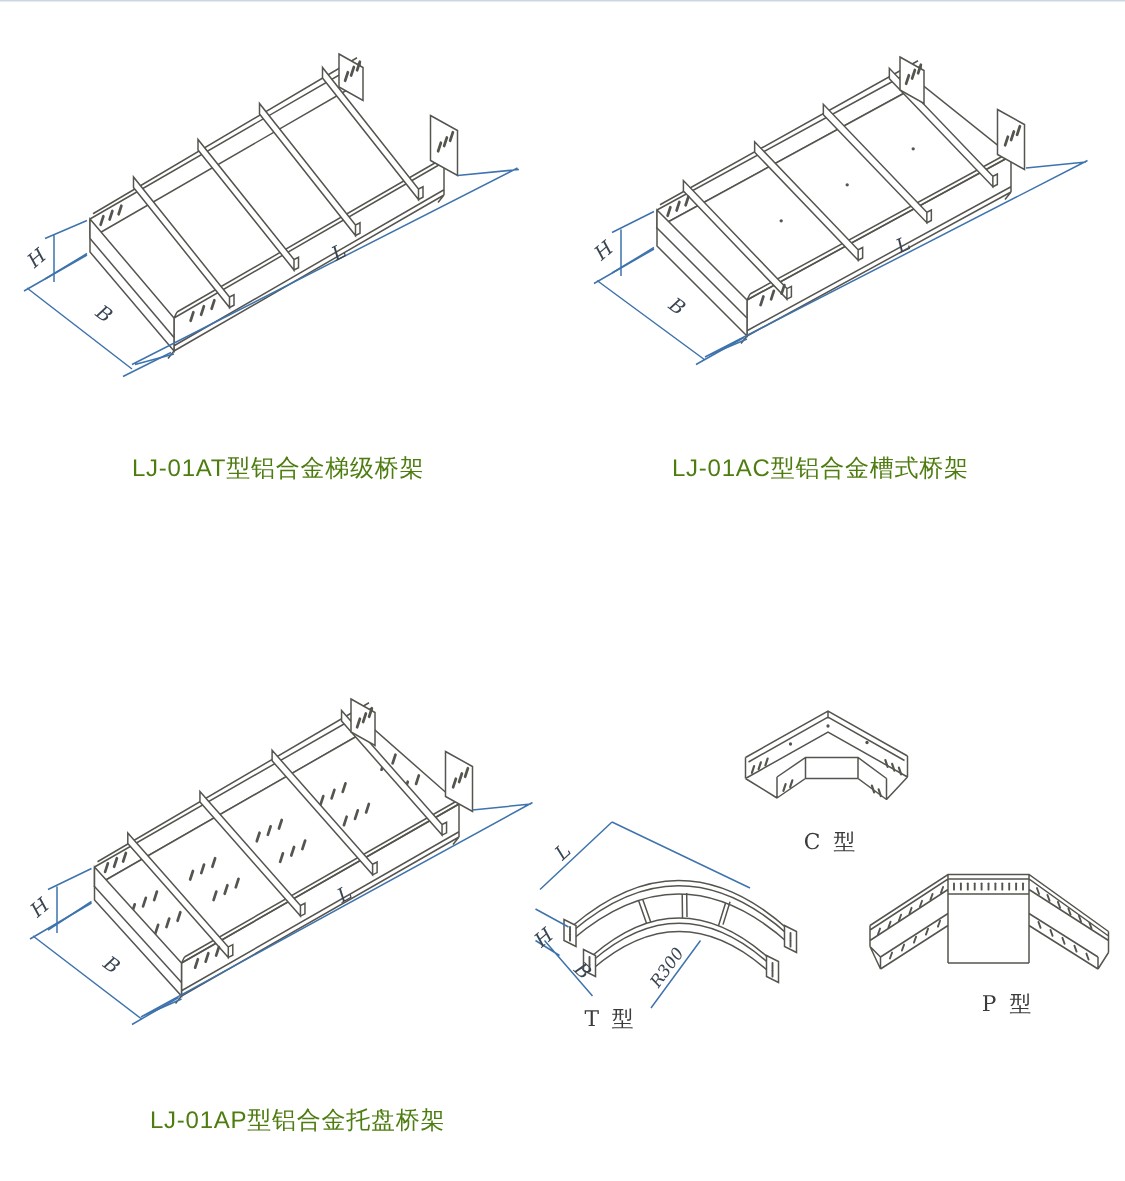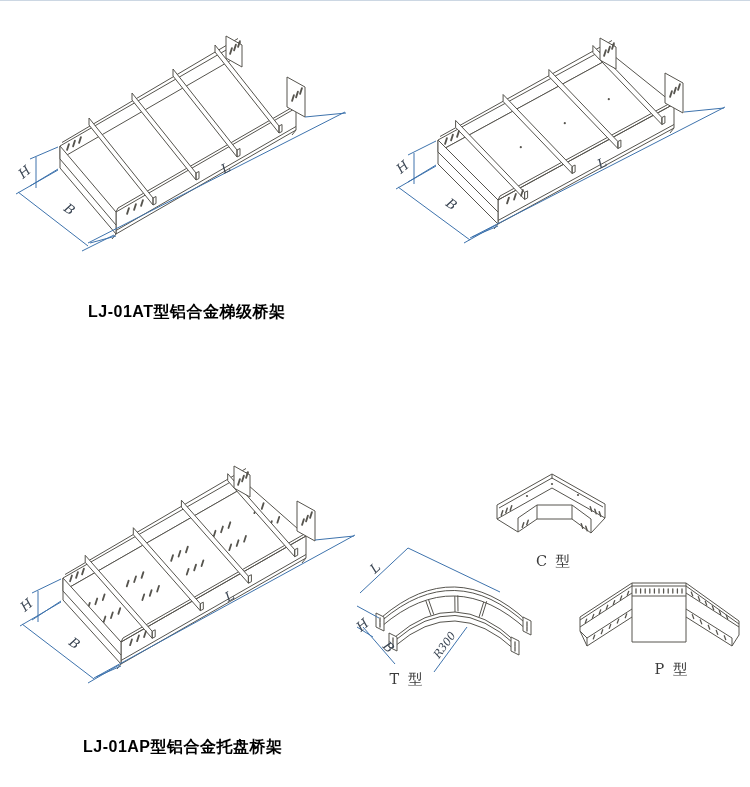--- a/index.html
+++ b/index.html
@@ -1,20 +1,20 @@
 <!DOCTYPE html>
 <html lang="zh"><head>
 <meta charset="utf-8">
 <style>
   html,body{margin:0;padding:0;background:#fff;}
   .page{position:relative;width:750px;height:787px;background:#ffffff;overflow:hidden;
         font-family:"Liberation Sans",sans-serif;}
   .top-border{position:absolute;left:0;top:0;width:750px;height:1px;background:#ccd7e3;}
   .fig-svg{position:absolute;}
-  .cap{position:absolute;font-size:16px;letter-spacing:0.5px;color:#000000;white-space:nowrap;font-weight:bold;}
+  .cap{position:absolute;font-size:16px;letter-spacing:0.5px;color:#4d7c0f;white-space:nowrap;}
   svg .ln{stroke:#56544e;stroke-width:1;fill:none;}
   svg .fl{stroke:#56544e;stroke-width:1;fill:#ffffff;}
   svg .bl{stroke:#3e73ad;stroke-width:1;fill:none;}
   svg .dim{font:italic 13px "DejaVu Serif",serif;fill:#3a4553;}
   svg .dimsm{font:italic 11px "DejaVu Serif",serif;fill:#3a4553;}
   svg .sub{font:14.5px "DejaVu Serif",serif;fill:#3b3b3b;letter-spacing:2px;}
 </style>
 </head>
 <body>
 
@@ -123,20 +123,21 @@
     </g>
     <g>
       <path class="bl" d="M48,113 L20,127 M48,137 L20,154 M26,125 L26,156"></path>
       <path class="bl" d="M48,138 L8,161 M108,197 L76,215 M10,159 L82,212"></path>
       <path class="bl" d="M296,84 L336,80 M110,198 L84,209 M82,210 L337,79"></path>
       <text class="dim" transform="translate(13,146) rotate(-40)">H</text>
       <text class="dim" transform="translate(57,177) rotate(36)">B</text>
       <text class="dim" transform="translate(212,141) rotate(-25)">L</text>
     </g>
   </svg>
+  <div class="cap" style="left:448px;top:302px">LJ-01AC型铝合金槽式桥架</div>
 
   <svg class="fig-svg" style="left:8px;top:438px" width="348" height="262" viewBox="0 0 348 262">
     <g>
       <path class="ln" d="M55,140 L240,34 M57,136.5 L238,30.5 M55,153 L240,47 M55,140 L55,153 M240,34 L240,47"></path>
     </g>
     <g>
       <path class="fl" d="M55,153 L240,47 L298,98 L113,204 Z"></path>
     </g>
     <g>
       <use href="#slot" xlink:href="#slot" transform="translate(80.9,167.7) rotate(18)"></use>
@@ -203,21 +204,21 @@
     </g>
     <g>
       <path class="bl" d="M53,141 L24,155 M53,163 L24,182 M30,153 L30,184"></path>
       <path class="bl" d="M53,164 L12,188 M111,227 L80,245 M14,186 L86,241"></path>
       <path class="bl" d="M307,102 L346,98 M113,228 L88,239 M86,240 L347,97"></path>
       <text class="dim" transform="translate(17,174) rotate(-40)">H</text>
       <text class="dim" transform="translate(60,206) rotate(36)">B</text>
       <text class="dim" transform="translate(220,164) rotate(-29)">L</text>
     </g>
   </svg>
-  <div class="cap" style="left:83px;top:737px">LJ-01AP型铝合金托盘桥架</div>
+  <div class="cap" style="left:100px;top:737px">LJ-01AP型铝合金托盘桥架</div>
 
   <svg class="fig-svg" style="left:355px;top:435px" width="392" height="268" viewBox="0 0 392 268">
 
     <g>
       <path class="ln" d="M142,70 L197,39 L250,69 M197,39 L197,44 M144,73 L197,43 L248,72
                           M142,84 L197,53 L250,83 M142,70 L142,84 M250,69 L250,83
                           M142,84 L163,97 M250,83 L236,98
                           M163,83 L182,70 L217,70 L236,84
                           M163,97 L182,84 L217,84 L236,98
                           M163,83 L163,97 M236,84 L236,98 M182,70 L182,84 M217,70 L217,84"></path>

